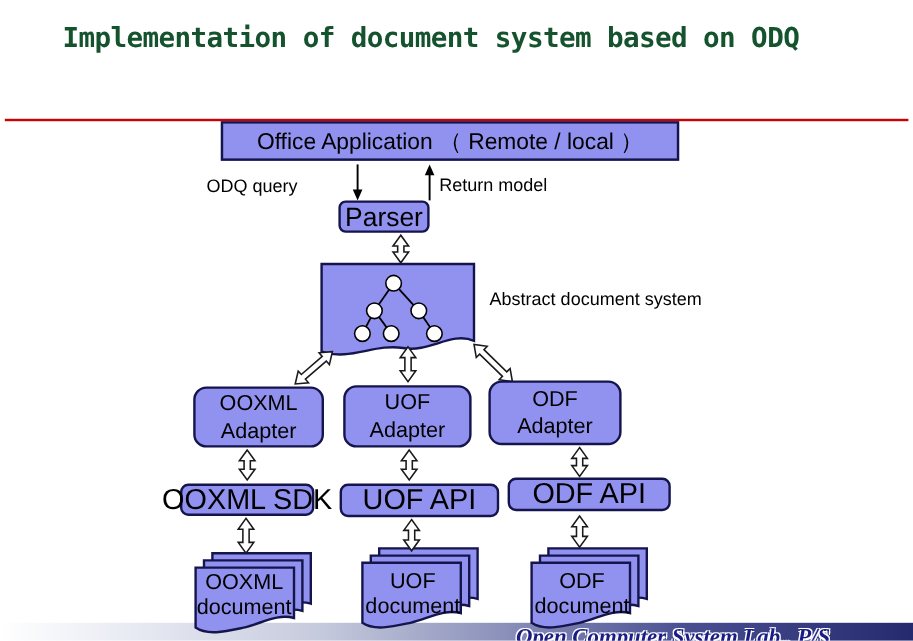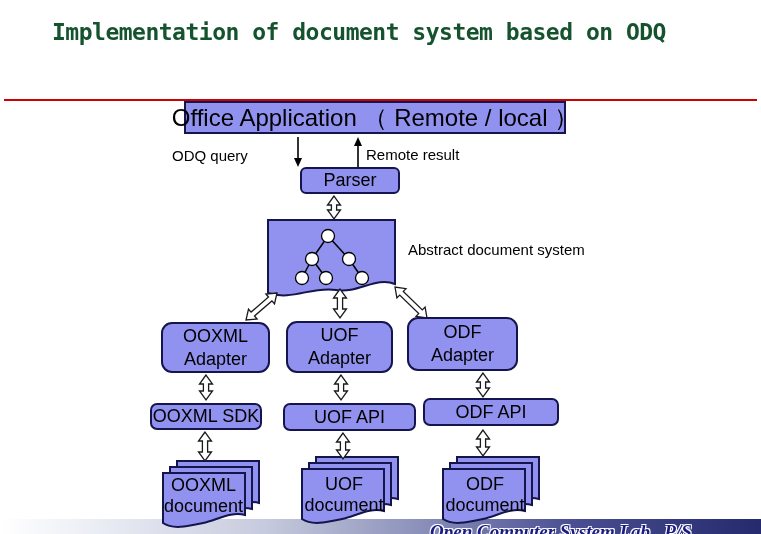--- a/index.html
+++ b/index.html
@@ -12,31 +12,31 @@
     left:52px;top:19px;width:680px;
     font-family:"DejaVu Sans Mono",monospace;font-weight:bold;
     font-size:23px;letter-spacing:-0.5px;color:#14532d;white-space:nowrap;
   }
   .red-line{left:4px;top:99px;width:753px;height:2px;background:#cc0000;}
   .box{
     background:#9191ef;border:2px solid #15154e;box-sizing:border-box;
     display:flex;align-items:center;justify-content:center;
     color:#000;text-align:center;
   }
-  .office-box{left:184px;top:101px;width:382px;height:33px;font-size:24px;white-space:nowrap;}
-  .parser-box{left:300px;top:167px;width:100px;height:27px;font-size:18px;border-radius:6px;}
+  .office-box{left:184px;top:101px;width:382px;height:33px;font-size:19px;white-space:nowrap;}
+  .parser-box{left:282px;top:167px;width:76px;height:27px;font-size:22px;border-radius:6px;}
   .lbl{font-size:15px;color:#000;white-space:nowrap;}
   .lbl-odq{left:172px;top:147px;}
   .lbl-return{left:366px;top:146px;}
   .lbl-model{left:408px;top:241px;}
   .adapter{flex-direction:column;border-radius:11px;font-size:18px;line-height:23px;}
   .adapter0{left:161px;top:322px;width:109px;height:51px;}
   .adapter1{left:286px;top:321px;width:107px;height:52px;}
   .adapter2{left:407px;top:317px;width:111px;height:54px;}
-  .api{font-size:18px;border-radius:7px;white-space:nowrap;}
+  .api{font-size:24px;border-radius:7px;white-space:nowrap;}
   .api0{left:150px;top:403px;width:112px;height:27px;}
   .api1{left:283px;top:403px;width:133px;height:28px;}
   .api2{left:423px;top:398px;width:136px;height:28px;}
   .doc-text{text-align:center;font-size:18px;line-height:21px;color:#000;white-space:nowrap;}
   .doc0{left:163px;top:475px;width:81px;}
   .doc1{left:302px;top:474px;width:84px;}
   .doc2{left:443px;top:474px;width:84px;}
   .footer-bar{
     left:0;top:519px;width:761px;height:15px;
     background:linear-gradient(90deg,#ffffff 0%,#eceef5 12%,#c6cadd 35%,#8b91ba 55%,#4a4f92 75%,#252a6e 100%);
@@ -109,21 +109,21 @@
       <polygon points="358.0,137.0 362.0,146.0 354.0,146.0" fill="#000"></polygon>
     </g>
 </svg>
 
 <div class="abs slide-title">Implementation of document system based on ODQ</div>
 
 <div class="abs box office-box">
   <span>Office Application （ Remote / local ）</span>
 </div>
 <div class="abs lbl lbl-odq">ODQ query</div>
-<div class="abs lbl lbl-return">Remote result</div>
+<div class="abs lbl lbl-return">Return model</div>
 <div class="abs box parser-box">
   <span>Parser</span>
 </div>
 <div class="abs lbl lbl-model">Abstract document system</div>
 
 <div class="abs box adapter adapter0">
   <span>OOXML</span>
   <span>Adapter</span>
 </div>
 <div class="abs box adapter adapter1">

